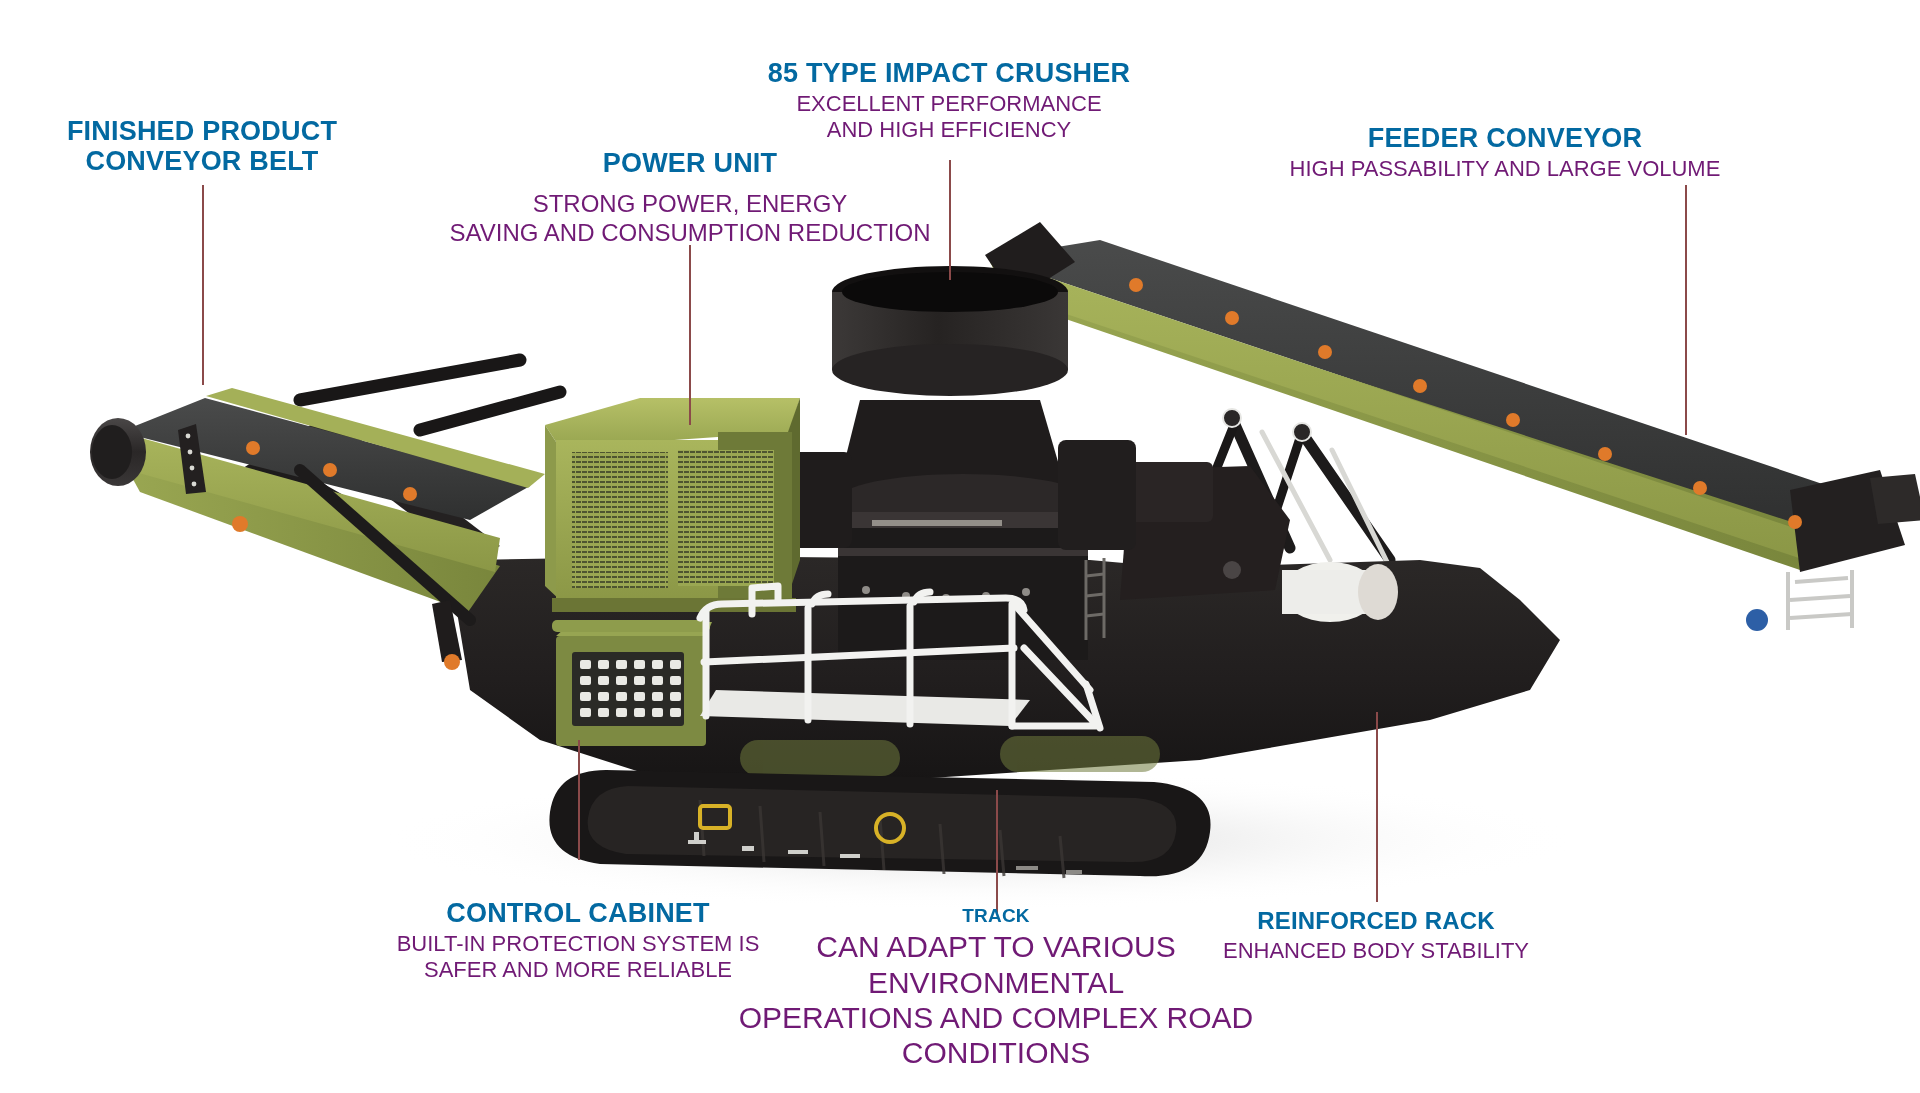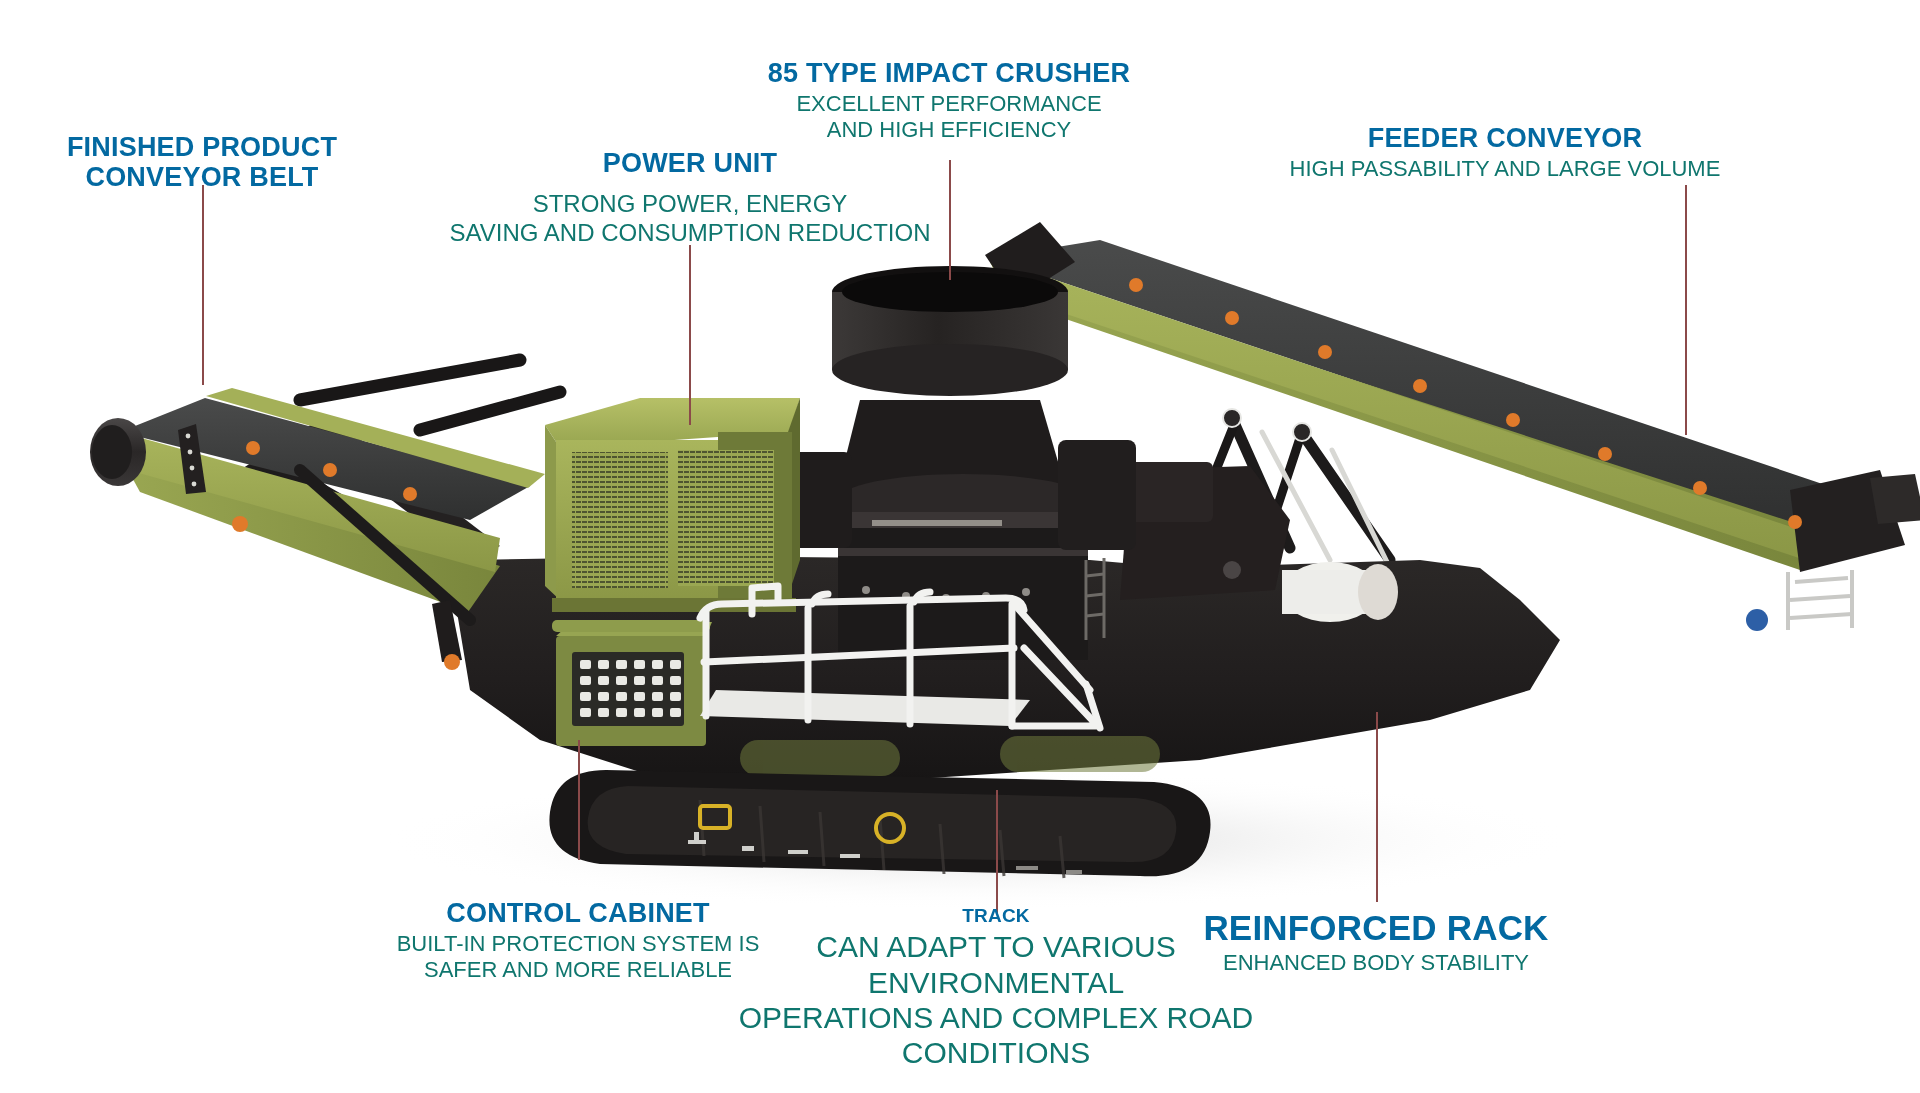--- a/index.html
+++ b/index.html
@@ -14,21 +14,21 @@
   
   .callout{position:absolute;}
   .callout .title{
     font-weight:bold;
     color:#0369a1;
     letter-spacing:.2px;
     line-height:1.12;
     white-space:pre-line;
   }
   .callout .desc{
-    color:#0f766e;
+    color:#701a75;
     line-height:1.18;
     white-space:pre-line;
     margin-top:3px;
   }
   .c-center{text-align:center;}
 
   
   .leader{position:absolute;background:#8b4a4a;width:1.6px;transform-origin:top center;}
 
   
@@ -331,21 +331,21 @@
   </svg>
 
   <div class="leader" style="left:202px;top:185px;height:200px;"></div>
   <div class="leader" style="left:689px;top:245px;height:180px;"></div>
   <div class="leader" style="left:949px;top:160px;height:120px;"></div>
   <div class="leader" style="left:1685px;top:185px;height:250px;"></div>
   <div class="leader" style="left:578px;top:740px;height:120px;"></div>
   <div class="leader" style="left:996px;top:790px;height:125px;"></div>
   <div class="leader" style="left:1376px;top:712px;height:190px;"></div>
 
-  <div class="callout c-center" style="left:32px;top:132px;width:340px;">
+  <div class="callout c-center" style="left:32px;top:116px;width:340px;">
     <div class="title" style="font-size:27px;">FINISHED PRODUCT
 CONVEYOR BELT</div>
     <div class="desc" style="font-size:22px;"></div>
   </div>
 
   <div class="callout c-center" style="left:370px;top:148px;width:640px;">
     <div class="title" style="font-size:27px;">POWER UNIT</div>
     <div class="desc" style="font-size:24px;margin-top:12px;">STRONG POWER, ENERGY
 SAVING AND CONSUMPTION REDUCTION</div>
   </div>
@@ -367,17 +367,17 @@
 SAFER AND MORE RELIABLE</div>
   </div>
 
   <div class="callout c-center" style="left:706px;top:905px;width:580px;">
     <div class="title" style="font-size:19px;">TRACK</div>
     <div class="desc" style="font-size:30px;">CAN ADAPT TO VARIOUS ENVIRONMENTAL
 OPERATIONS AND COMPLEX ROAD CONDITIONS</div>
   </div>
 
   <div class="callout c-center" style="left:1106px;top:908px;width:540px;">
-    <div class="title" style="font-size:35px;">REINFORCED RACK</div>
+    <div class="title" style="font-size:24px;">REINFORCED RACK</div>
     <div class="desc" style="font-size:22px;">ENHANCED BODY STABILITY</div>
   </div>
 
 </div>
 
 </body></html>

